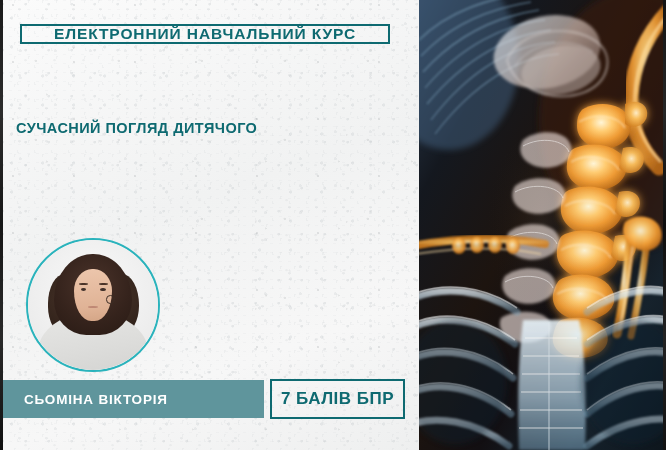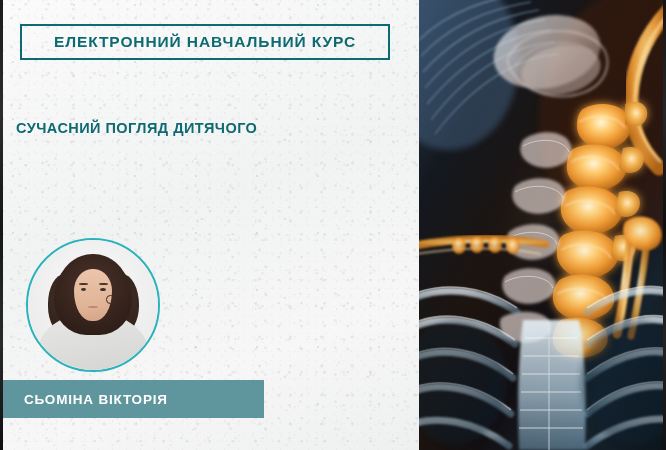--- a/index.html
+++ b/index.html
@@ -39,21 +39,21 @@
       radial-gradient(circle at 21% 9%, rgba(120,125,130,.18) 0 .9px, transparent 1.3px),
       radial-gradient(circle at 64% 41%, rgba(120,125,130,.14) 0 .8px, transparent 1.2px),
       radial-gradient(circle at 43% 77%, rgba(120,125,130,.16) 0 1px, transparent 1.4px),
       radial-gradient(circle at 81% 55%, rgba(120,125,130,.12) 0 .7px, transparent 1.1px);
     background-size:61px 57px,73px 67px,83px 79px,91px 87px;
     pointer-events:none;
   }
 
   
   .course-badge{
-    position:absolute;left:20px;top:24px;width:370px;height:36px;
+    position:absolute;left:20px;top:24px;width:370px;height:20px;
     border:2.5px solid #0e6a71;
     display:flex;align-items:center;justify-content:center;
     box-sizing:border-box;z-index:10;
   }
   .course-badge-text{
     color:#0e6a71;font-size:15.5px;font-weight:bold;
     letter-spacing:.9px;white-space:nowrap;
     font-family:"Liberation Sans", sans-serif;
   }
 
@@ -183,20 +183,23 @@
       <div class="ph-eye r"></div>
       <div class="ph-mouth"></div>
       <div class="ph-earring r"></div>
     </div>
   </div>
 
   <div class="name-bar">
     <span class="name-bar-text">СЬОМІНА ВІКТОРІЯ</span>
   </div>
 
+  <div class="points-badge">
+    <span class="points-badge-text">7 БАЛІВ БПР</span>
+  </div>
 
   <div class="xray">
     <svg viewBox="0 0 247 450" preserveAspectRatio="xMidYMid slice">
       <defs>
         <linearGradient id="bgGrad" x1="0" y1="0" x2="1" y2="1">
           <stop offset="0%" stop-color="#2b3d52"></stop>
           <stop offset="22%" stop-color="#14181f"></stop>
           <stop offset="45%" stop-color="#1d140f"></stop>
           <stop offset="62%" stop-color="#120f12"></stop>
           <stop offset="80%" stop-color="#16222c"></stop>

